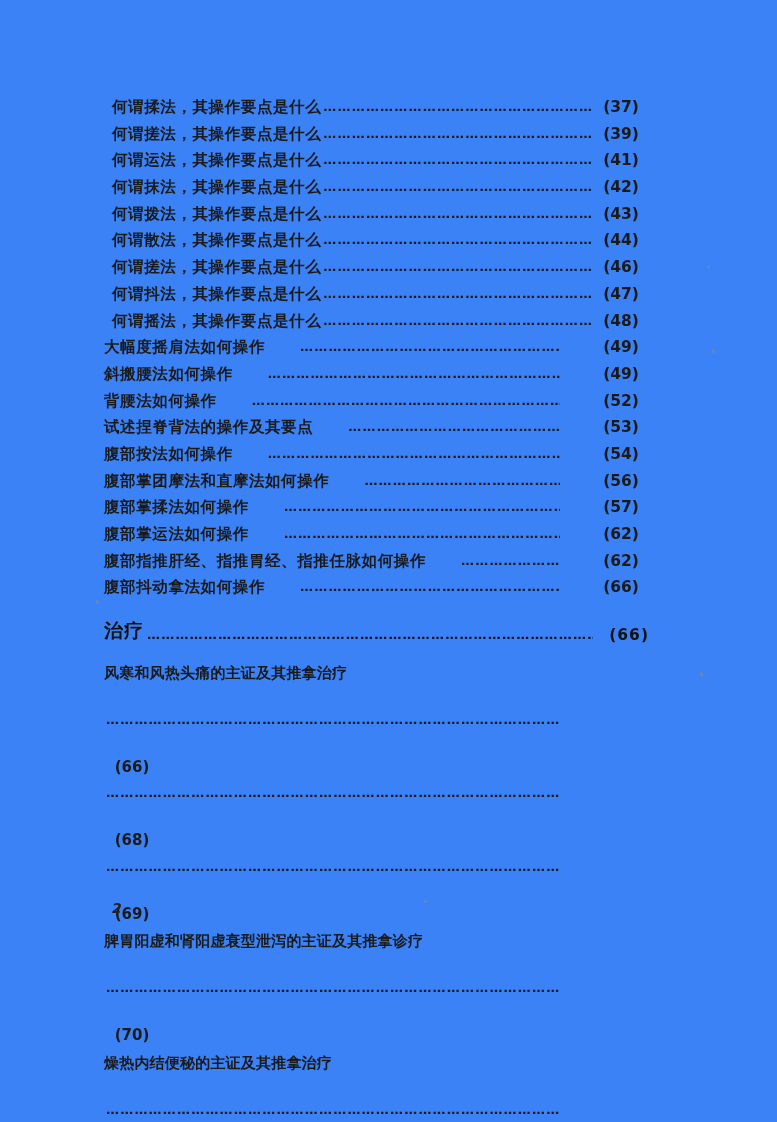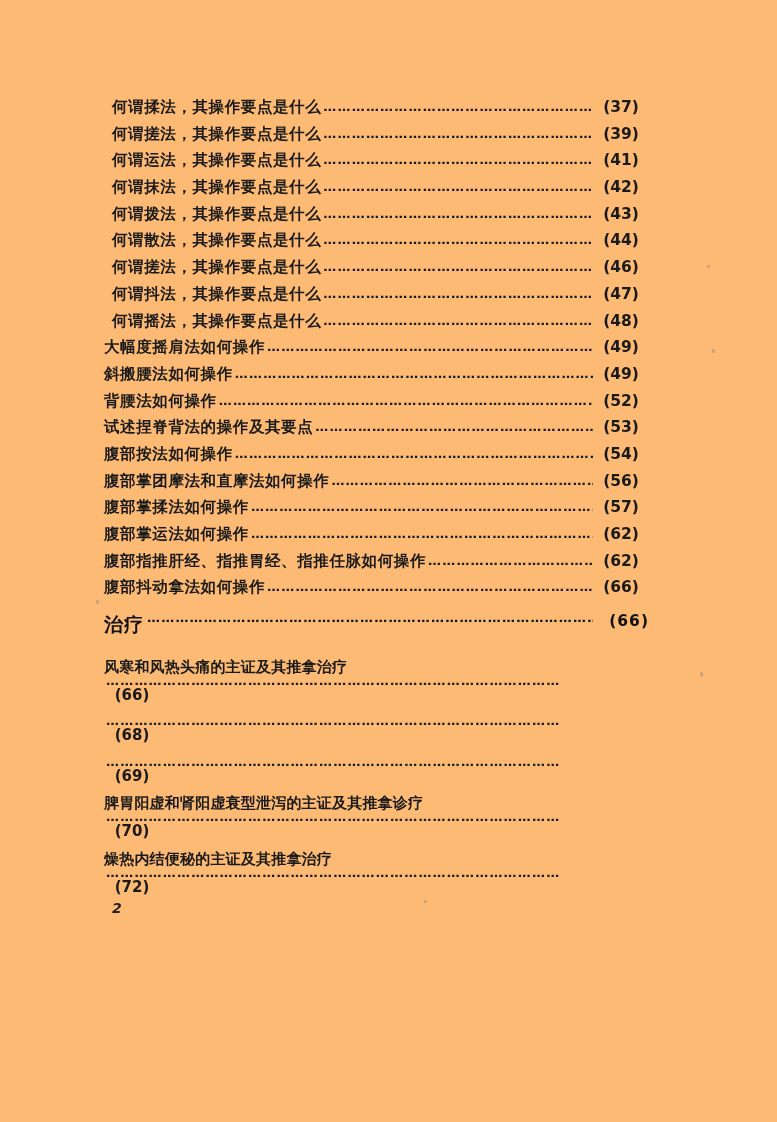--- a/index.html
+++ b/index.html
@@ -11,21 +11,21 @@
     width: 777px;
     height: 1122px;
     position: relative;
     font-family: "DejaVu Sans", "Liberation Sans", sans-serif;
     color: #111;
     overflow: hidden;
   }
   .page {
     position: absolute;
     inset: 0;
-    background: #fdba74;
+    background: #3b82f6;
   }
   .toc {
     position: absolute;
     left: 104px;
     top: 100px;
     width: 545px;
   }
   .entry {
     display: flex;
     align-items: baseline;
@@ -55,30 +55,30 @@
   .entry .pg {
     flex: 0 0 auto;
     text-align: center;
     min-width: 56px;
     font-weight: 700;
     letter-spacing: 0px;
   }
 
   
   .ind-1 { padding-left: 8px; }
-  .ind-0 { padding-left: 0px; }
+  .ind-0 { padding-left: 0px; gap: 33px; }
 
   
   .section {
     display: flex;
-    align-items: flex-start;
+    align-items: flex-end;
     font-size: 19px;
     font-weight: 700;
     letter-spacing: 1px;
-    margin-top: 16px;
+    margin-top: 22px;
     margin-bottom: 22px;
     white-space: nowrap;
   }
   .section .txt { flex: 0 0 auto; }
   .section .dots {
     flex: 1 1 auto;
     overflow: hidden;
     white-space: nowrap;
     font-size: 13px;
     letter-spacing: 1.2px;

